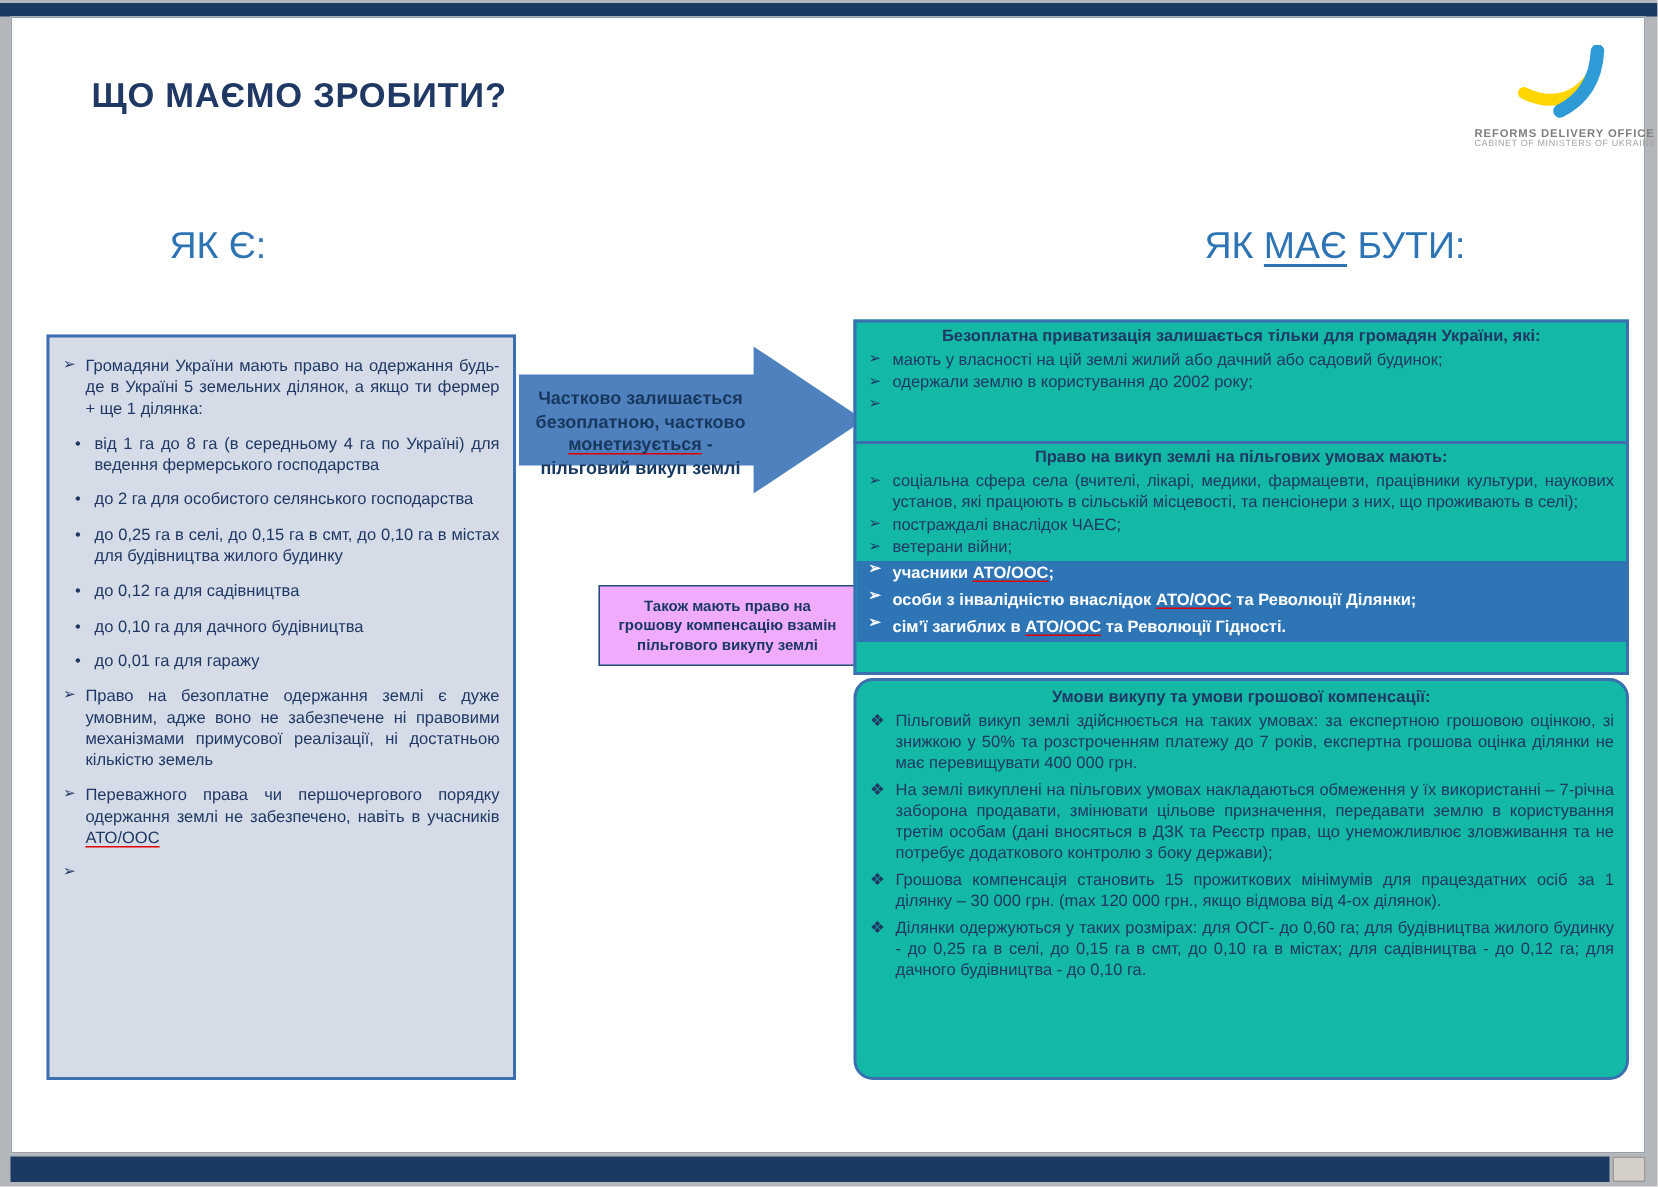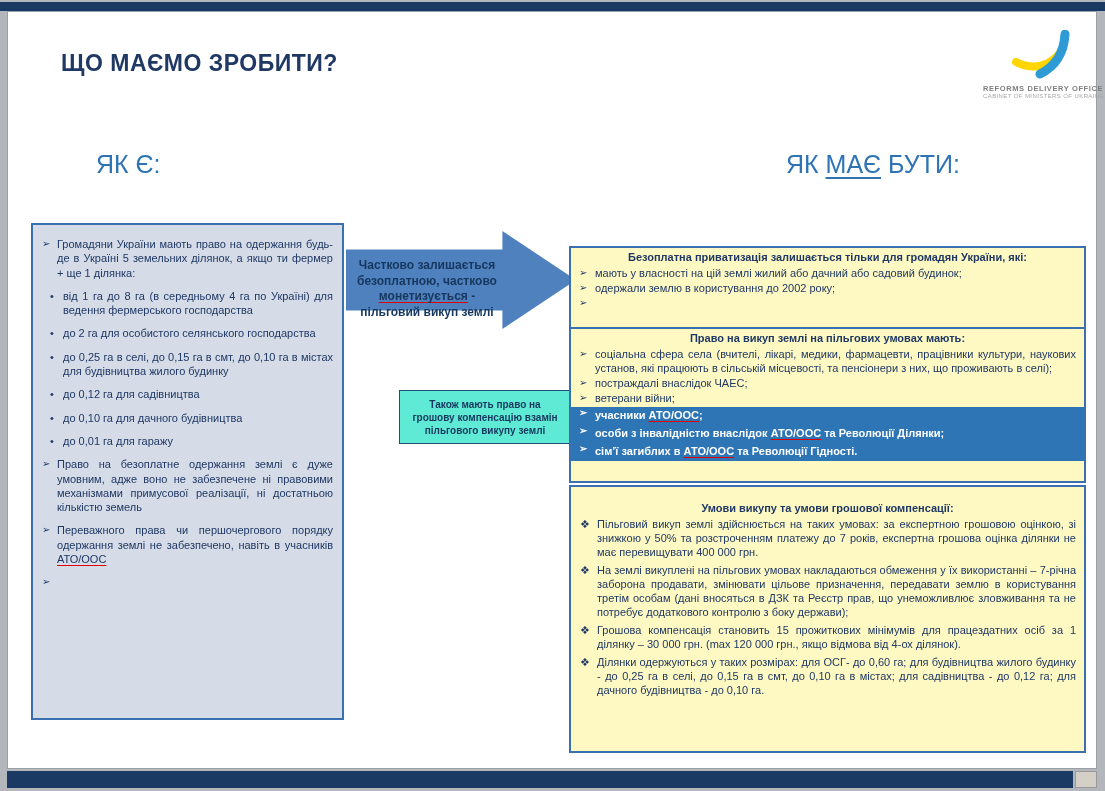--- a/index.html
+++ b/index.html
@@ -24,21 +24,21 @@
     position: absolute; left: 53px; top: 38px;
     font-size: 23px; font-weight: bold; color: #1f3864; letter-spacing: .5px;
   }
 
   .logo { position: absolute; left: 975px; top: 18px; width: 118px; text-align: center; }
   .logo svg { display: block; margin: 0 auto 2px; }
   .logo-line1 { font-size: 7.5px; font-weight: bold; color: #7f7f7f; letter-spacing: .6px; white-space: nowrap; }
   .logo-line2 { font-size: 6px; color: #a6a6a6; letter-spacing: .4px; white-space: nowrap; }
 
   .heading-left, .heading-right {
-    position: absolute; top: 138px; font-size: 25px; color: #2e74b5;
+    position: absolute; top: 138px; font-size: 25px; color: #2e74b5; margin-left: 17px;
   }
   .heading-left { left: 88px; }
   .heading-right { left: 778px; }
   .hu { text-decoration: underline; text-underline-offset: 4px; }
 
   
   .left-box {
     position: absolute; left: 23px; top: 211px; width: 313px; height: 497px;
     background: #d5dbe7; border: 2px solid #3a6fb0;
     padding: 12px 9px 8px 9px;
@@ -56,35 +56,35 @@
     position: absolute; inset: 0; background: #4e81bd;
     clip-path: polygon(0 19%, 68% 19%, 68% 0, 100% 50%, 68% 100%, 68% 81%, 0 81%);
   }
   .arrow-text {
     position: absolute; left: 5px; top: 27px; width: 152px;
     text-align: center; font-weight: bold; font-size: 12px; line-height: 1.3; color: #17375e;
   }
 
   .callout {
     position: absolute; left: 391px; top: 378px; width: 172px; height: 54px;
-    background: #5eead4; border: 1px solid #1f4e79;
+    background: #f0abfc; border: 1px solid #1f4e79;
     display: flex; align-items: center; justify-content: center;
     text-align: center; font-weight: bold; font-size: 10px; line-height: 1.3; color: #17375e;
     padding: 2px 8px;
   }
 
   
   .rbox {
     position: absolute; left: 561px; width: 517px;
-    background: #fef9c3; border: 2px solid #3a6fb0;
-    color: #1f3864; font-size: 11px; line-height: 1.27; margin-top: 33px;
+    background: #14b8a6; border: 2px solid #3a6fb0;
+    color: #1f3864; font-size: 11px; line-height: 1.27;
   }
   .rbox1 { top: 201px; height: 83px; }
   .rbox2 { top: 282px; height: 156px; }
-  .rbox3 { top: 440px; height: 268px; padding-top: 12px; }
+  .rbox3 { top: 440px; height: 268px; padding-top: 2px; border-radius: 13px; }
   .rhead { font-weight: bold; text-align: center; padding: 3px 6px 2px; }
   .ritem { position: relative; padding: 0 8px 1px 24px; }
   .ritem .mk { position: absolute; left: 8px; top: 0; font-size: 10px; }
   .justify { text-align: justify; }
   .hl { background: #2e75b6; color: #ffffff; font-weight: bold; padding-top: 2px; padding-bottom: 2px; }
   .ritem3 { position: relative; padding: 0 8px 4px 26px; text-align: justify; }
   .ritem3 .mk { position: absolute; left: 9px; top: 0; font-size: 11px; }
 
   .rsp { text-decoration: underline; text-decoration-color: #e00000; text-decoration-thickness: 1px; text-underline-offset: 2px; }
 </style>

